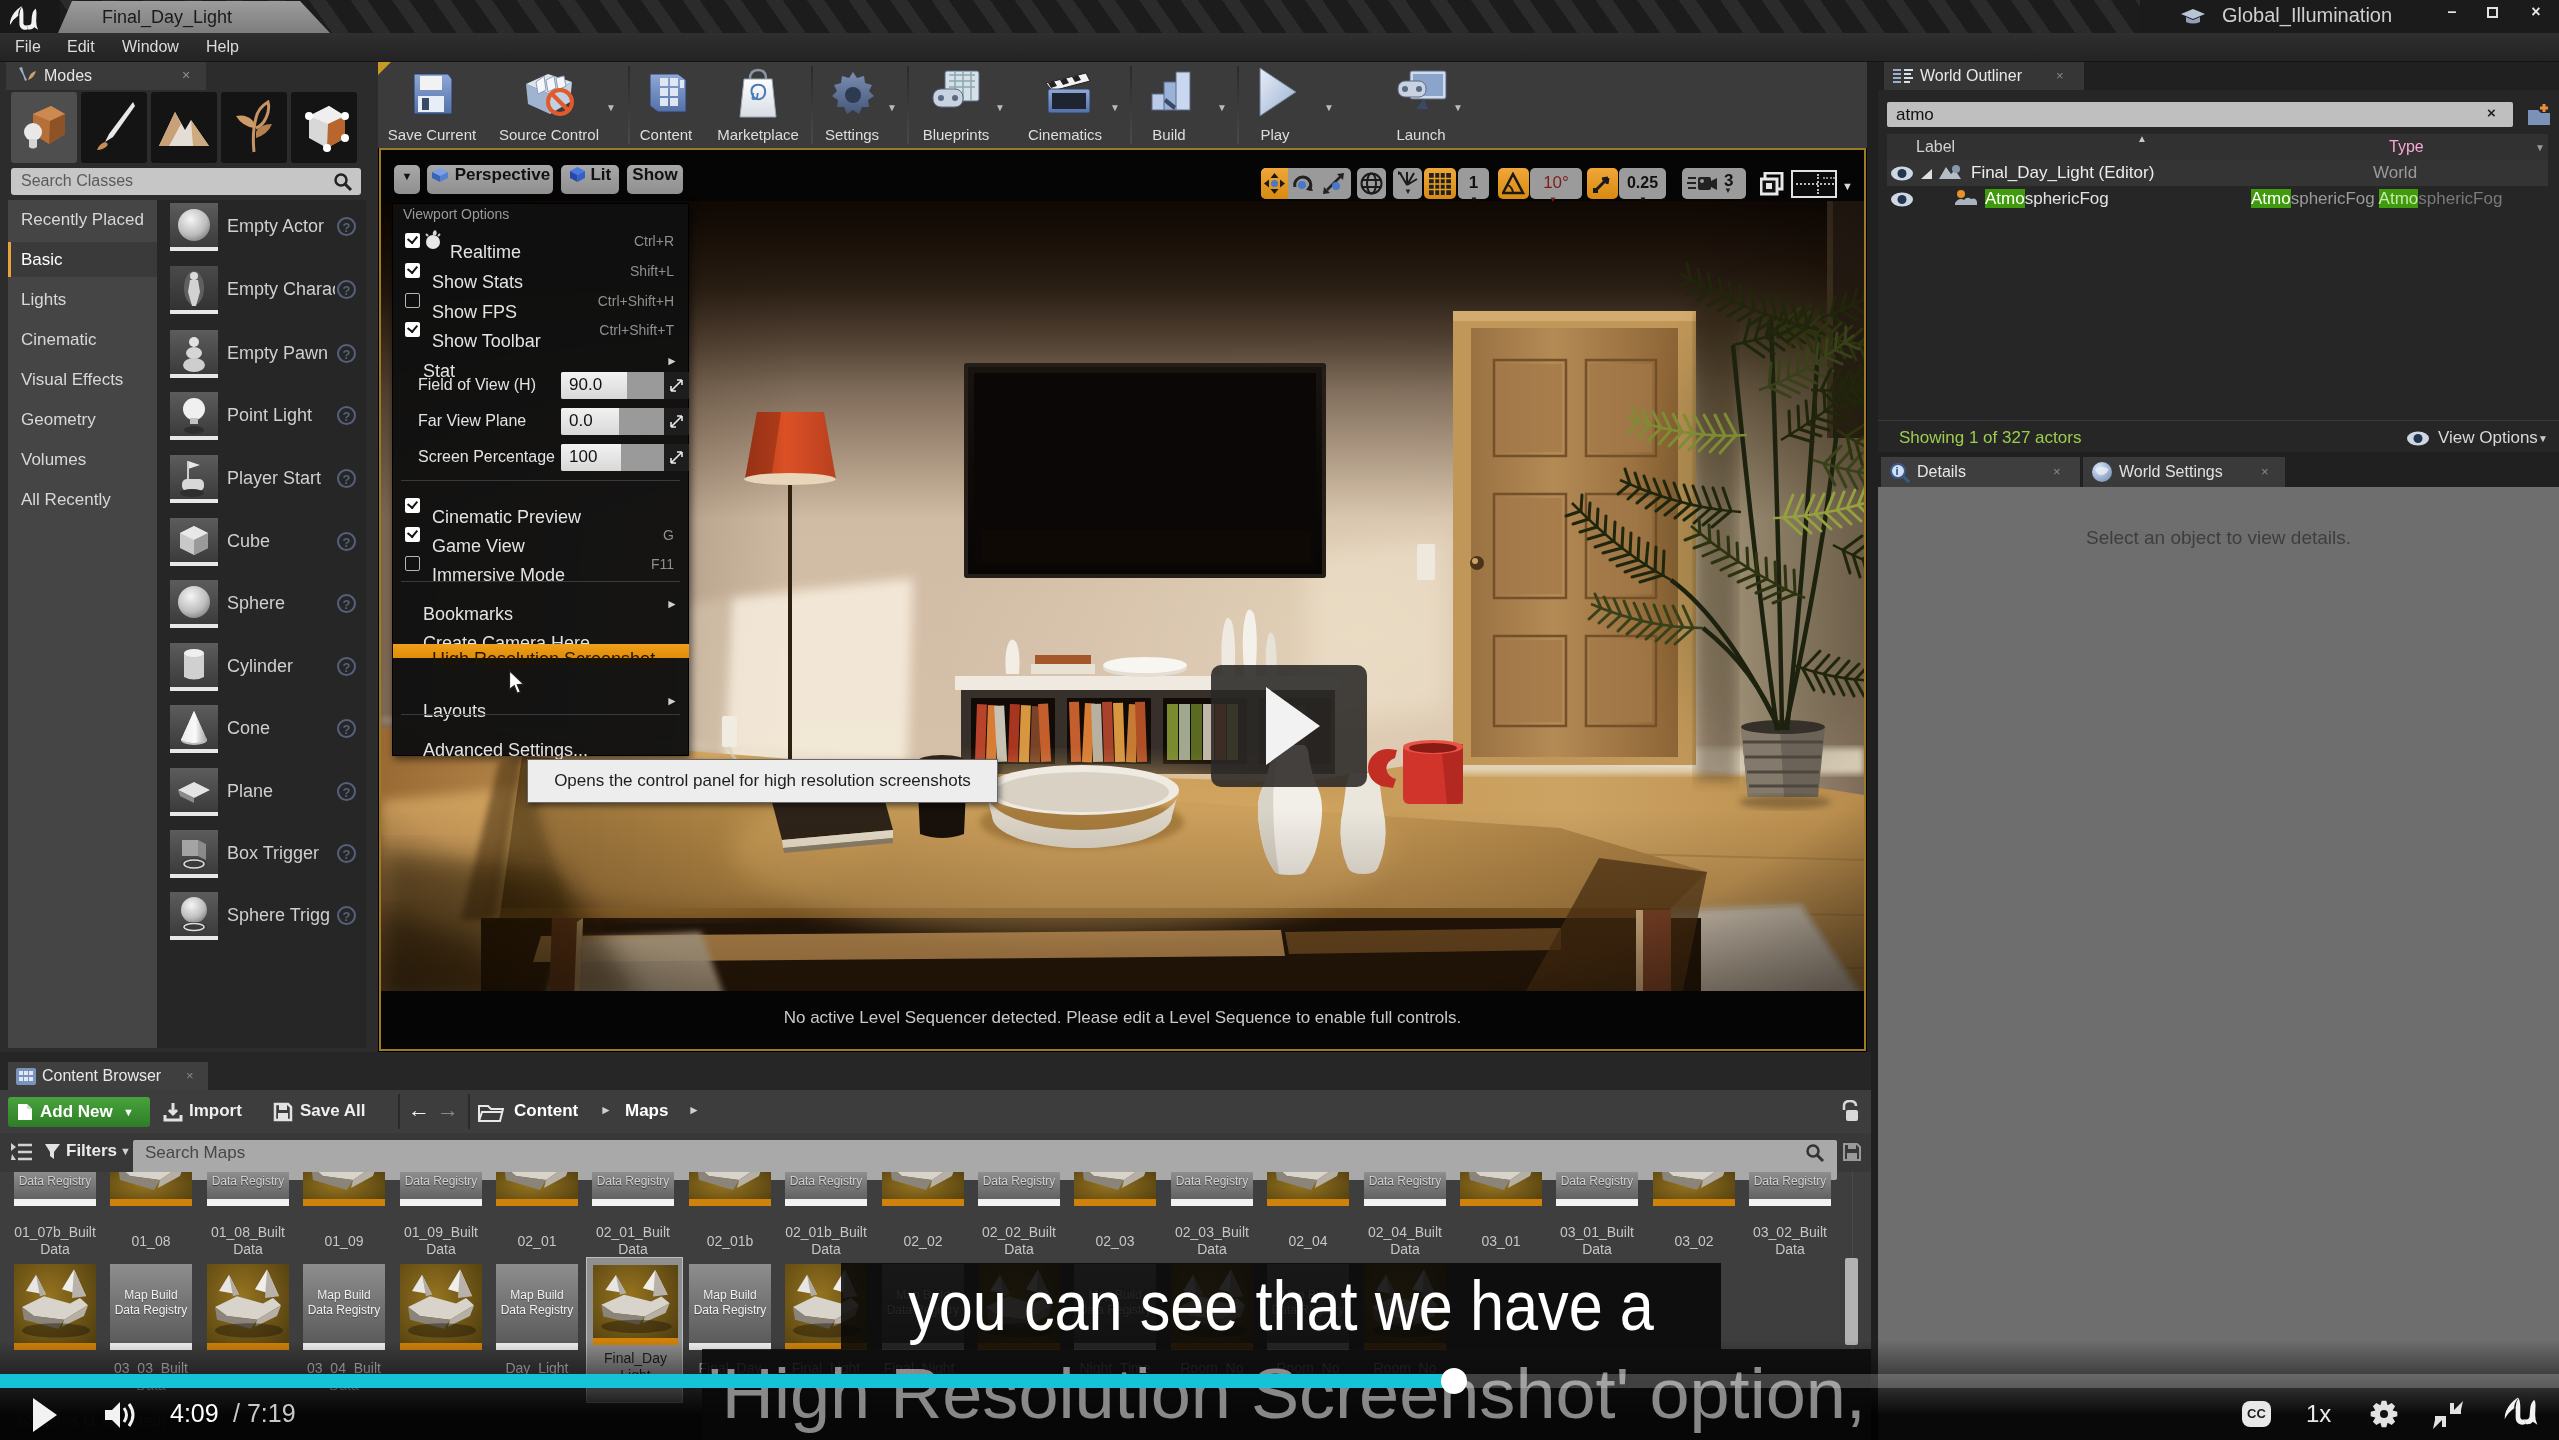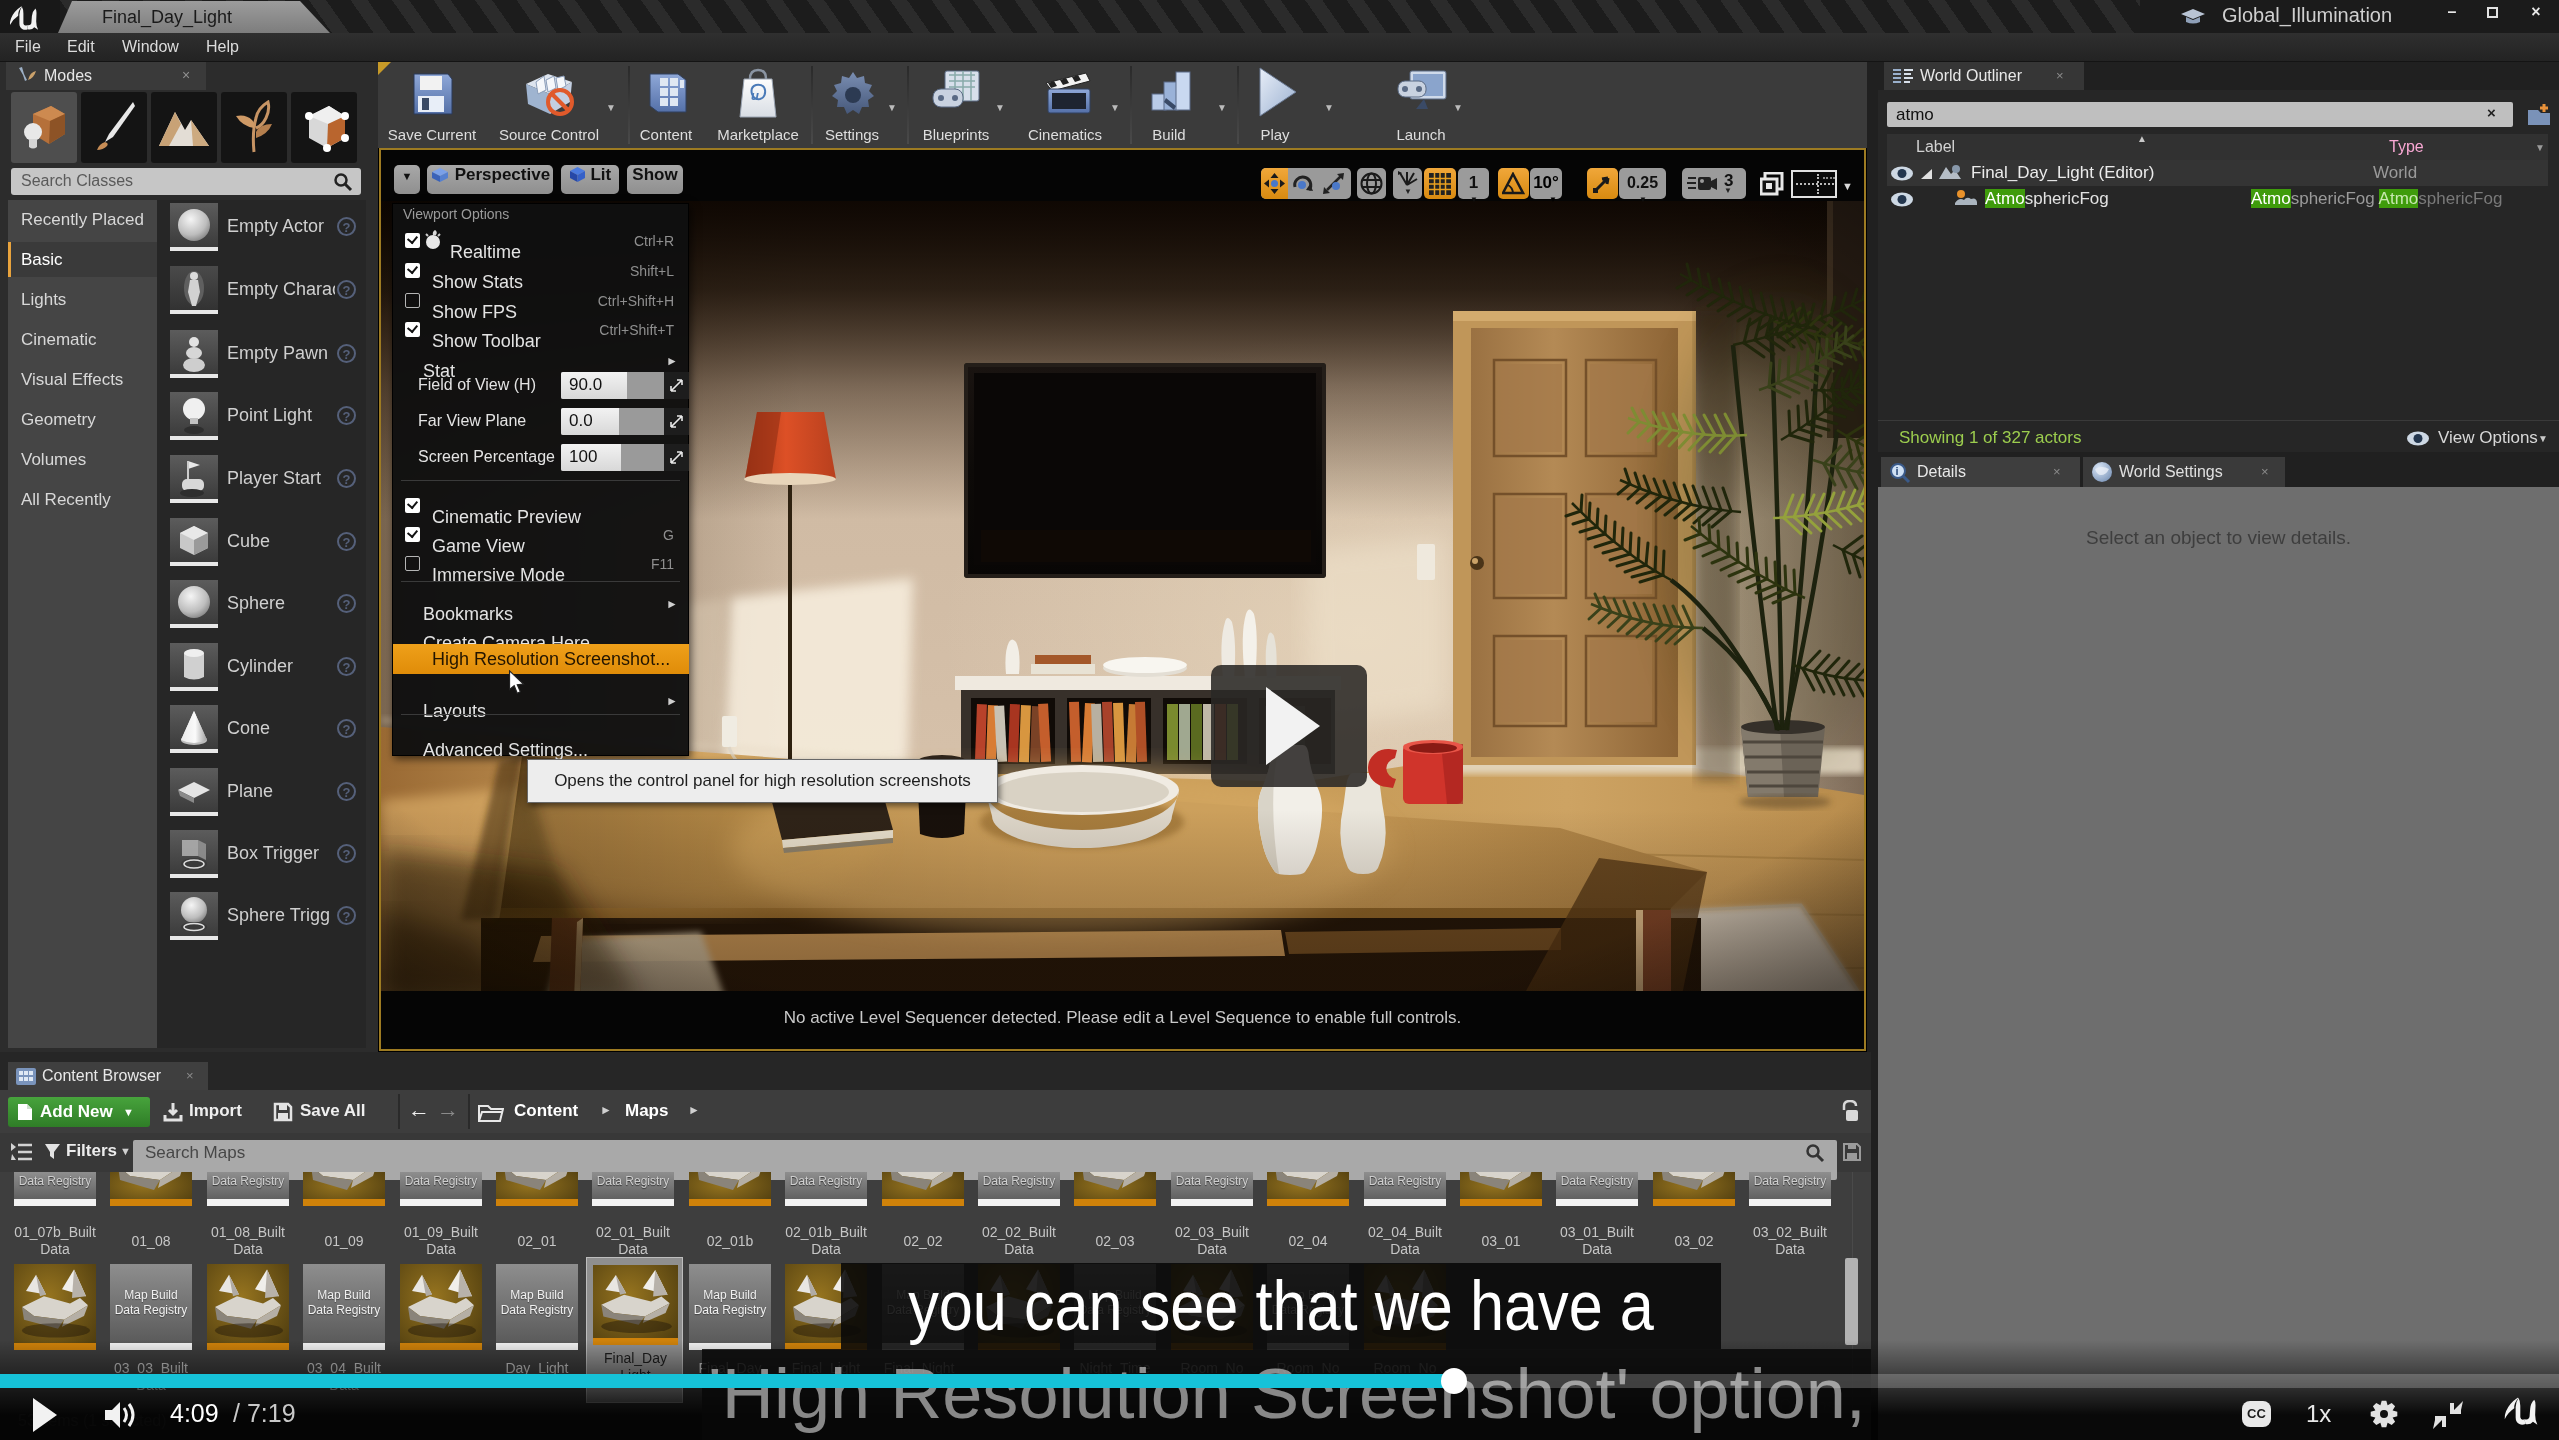--- a/index.html
+++ b/index.html
@@ -63,21 +63,21 @@
 .cb { position:absolute; left:12px; top:6px; width:15px; height:15px; background:#fff; border-radius:2px; }
 .cb:after { content:""; position:absolute; left:3px; top:2px; width:7px; height:5px; border-left:2.5px solid #111; border-bottom:2.5px solid #111; transform:rotate(-50deg); }
 .cb.off:after { display:none; }
 .cb.off { background:transparent; border:1px solid #b5b5b5; }
 .msep { position:absolute; left:8px; width:279px; height:1px; background:#3a3a3a; }
 .spinrow { position:absolute; left:0; width:295px; height:28px; color:#e3e3e3; font-size:16px; }
 .spinrow .lbl { position:absolute; left:25px; top:4px; }
 .spin { position:absolute; left:168px; top:0; width:128px; height:27px; background:#9a9a9a; border-radius:2px; }
 .spin .val { position:absolute; left:0; top:0; width:66px; height:27px; background:linear-gradient(#f2f2f2,#d8d8d8); border-radius:2px 0 0 2px; color:#111; font-size:17px; padding:3px 0 0 8px; }
 .spin .drag { position:absolute; right:0; top:0; width:25px; height:27px; background:#1d1d1d; color:#e8e8e8; font-size:13px; text-align:center; line-height:27px; }
-#hirow { position:absolute; left:0px; width:296px; height:30px; background:linear-gradient(#efa01a,#e08c08); }
+#hirow { position:absolute; left:0px; width:296px; height:14px; background:linear-gradient(#efa01a,#e08c08); }
 #hirow span { position:absolute; left:39px; top:5px; color:#231500; font-size:18px; }
 
 
 #tooltip { left:146px; top:609px; width:471px; height:44px; background:#ededed; border:1px solid #686868; box-shadow:2px 3px 6px rgba(0,0,0,0.5); color:#1e1e1e; font-size:17px; text-align:center; line-height:42px; }
 
 
 #playov { left:830px; top:515px; width:156px; height:122px; background:rgba(42,40,38,0.88); border-radius:10px; }
 #playov:after { content:""; position:absolute; left:55px; top:22px; border-left:54px solid #f2f2f2; border-top:39px solid transparent; border-bottom:39px solid transparent; }
 
 
@@ -1033,21 +1033,21 @@
             </g>
           </svg>
     </div>
     <div class="abs" style="left:1077px;top:18px;width:31px;height:31px;border-radius:5px;background:#9b9b9b;text-align:center;font-size:17px;font-weight:bold;color:#111;line-height:29px">1<span class="abs" style="left:12px;top:17px;font-size:8px">▼</span></div>
     <div class="abs" style="left:1117px;top:18px;width:31px;height:31px;border-radius:5px;background:linear-gradient(#f0a73a,#d88a10)">
       <svg class="abs" style="left:4px;top:4px" width="23" height="23" viewBox="0 0 23 23">
             <path d="M11 2 L21 21 L1 21 z" fill="none" stroke="#1a1a1a" stroke-width="2.5"></path>
             <path d="M11 21 A10 10 0 0 0 6 13" fill="none" stroke="#1a1a1a" stroke-width="2"></path>
           </svg>
     </div>
-    <div class="abs" style="left:1149px;top:18px;width:32px;height:31px;border-radius:5px;background:#9b9b9b;text-align:center;font-size:17px;font-weight:bold;color:#000000;line-height:29px">10°<span class="abs" style="left:19px;top:17px;font-size:8px">▼</span></div>
+    <div class="abs" style="left:1149px;top:18px;width:52px;height:31px;border-radius:5px;background:#9b9b9b;text-align:center;font-size:17px;font-weight:normal;color:#7f1d1d;line-height:29px">10°<span class="abs" style="left:19px;top:17px;font-size:8px">▼</span></div>
     <div class="abs" style="left:1206px;top:18px;width:31px;height:31px;border-radius:5px;background:linear-gradient(#f0a73a,#d88a10)">
       <svg class="abs" style="left:6px;top:6px" width="19" height="19" viewBox="0 0 19 19">
             <path d="M2 17 L15 4 M15 4 l-6 1 M15 4 l-1 6" stroke="#1a1a1a" stroke-width="3" fill="none"></path>
             <rect x="0" y="14" width="5" height="5" fill="#1a1a1a"></rect>
           </svg>
     </div>
     <div class="abs" style="left:1238px;top:18px;width:47px;height:31px;border-radius:5px;background:#9b9b9b;text-align:center;font-size:16px;font-weight:bold;color:#111;line-height:29px">0.25<span class="abs" style="left:20px;top:17px;font-size:8px">▼</span></div>
     <div class="abs" style="left:1301px;top:18px;width:64px;height:31px;border-radius:5px;background:#9b9b9b">
       <svg class="abs" style="left:5px;top:7px" width="30" height="18" viewBox="0 0 30 18">
             <path d="M1 3 h8 M0 8 h9 M1 13 h8" stroke="#222" stroke-width="2"></path>

